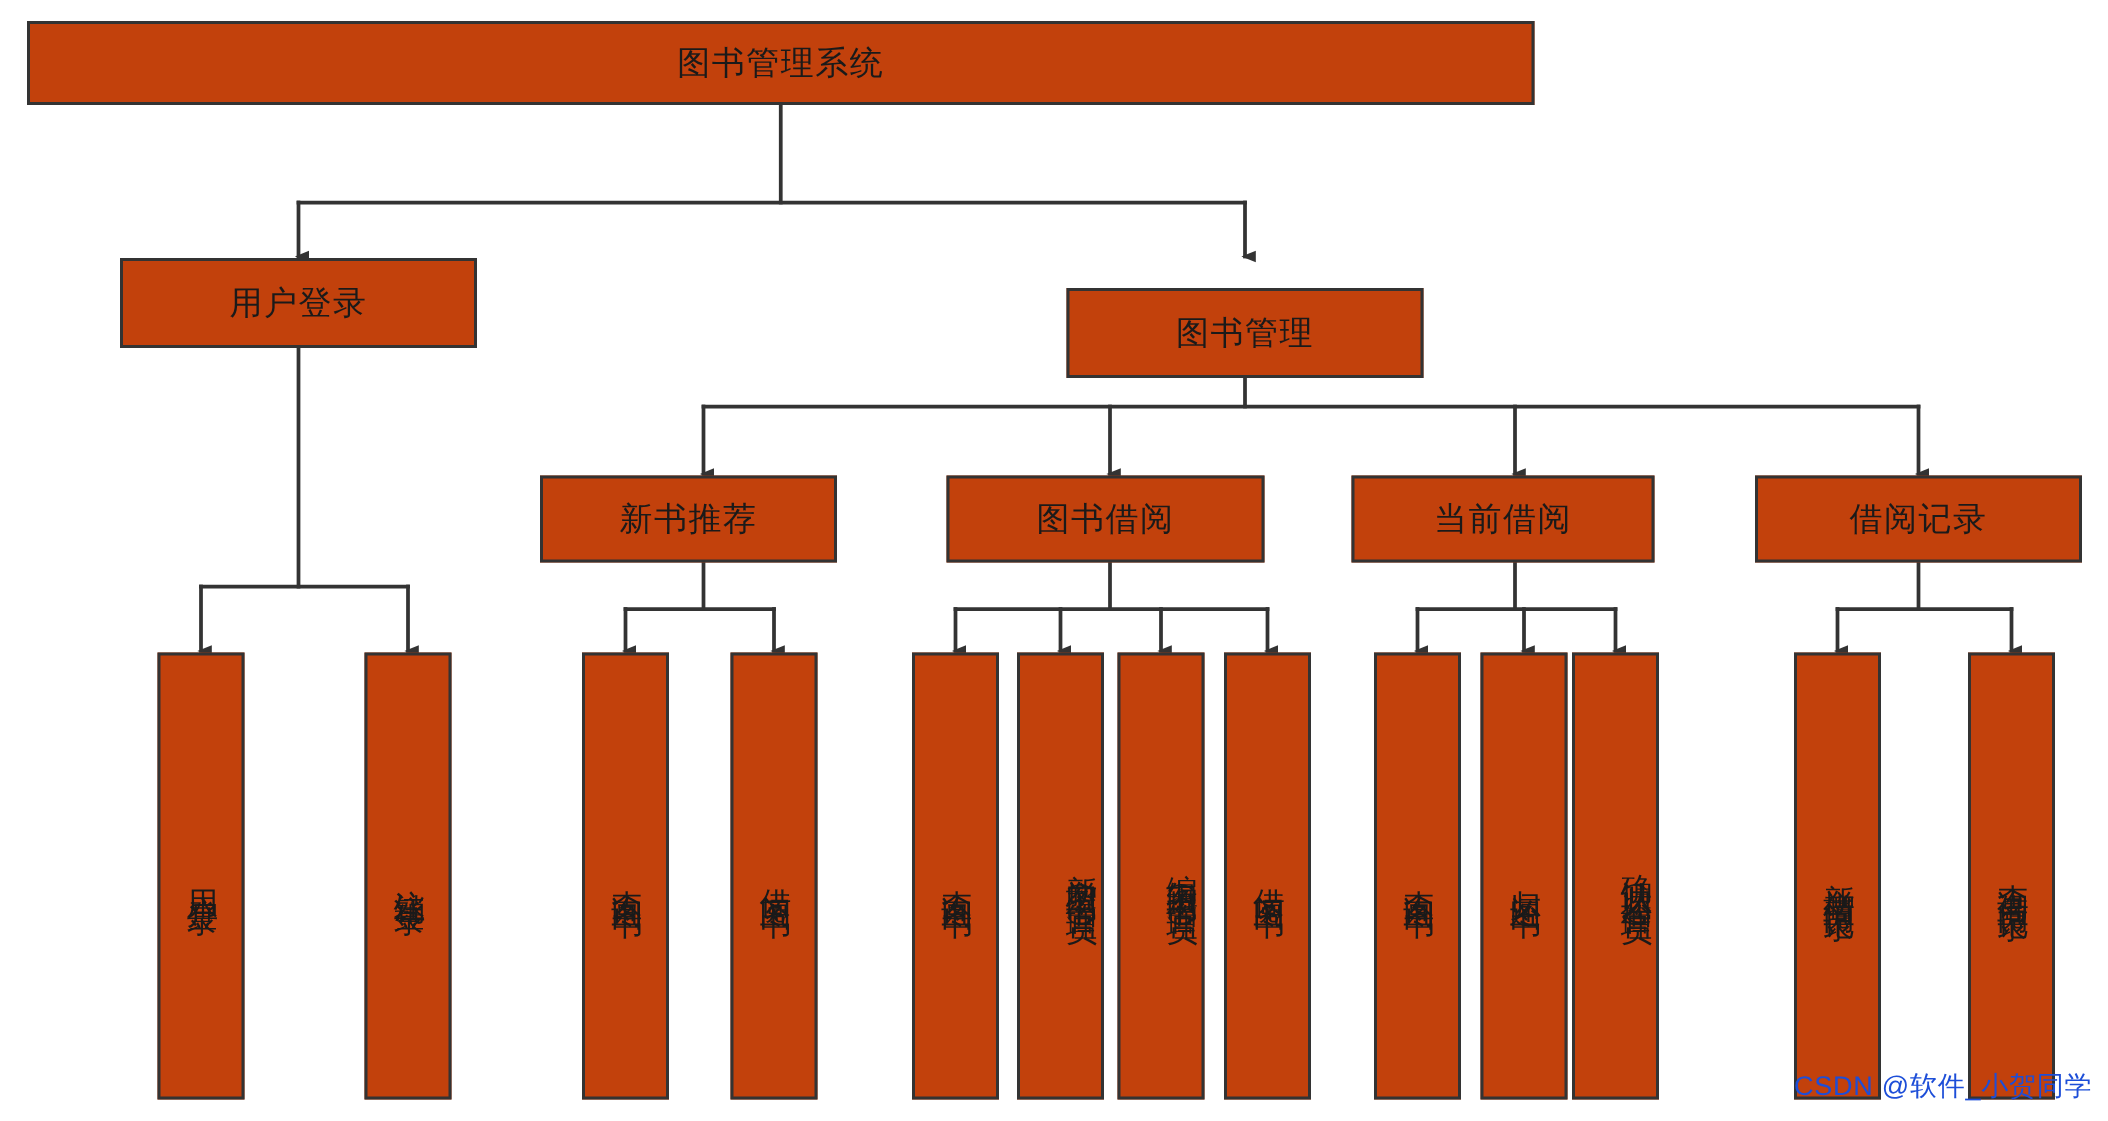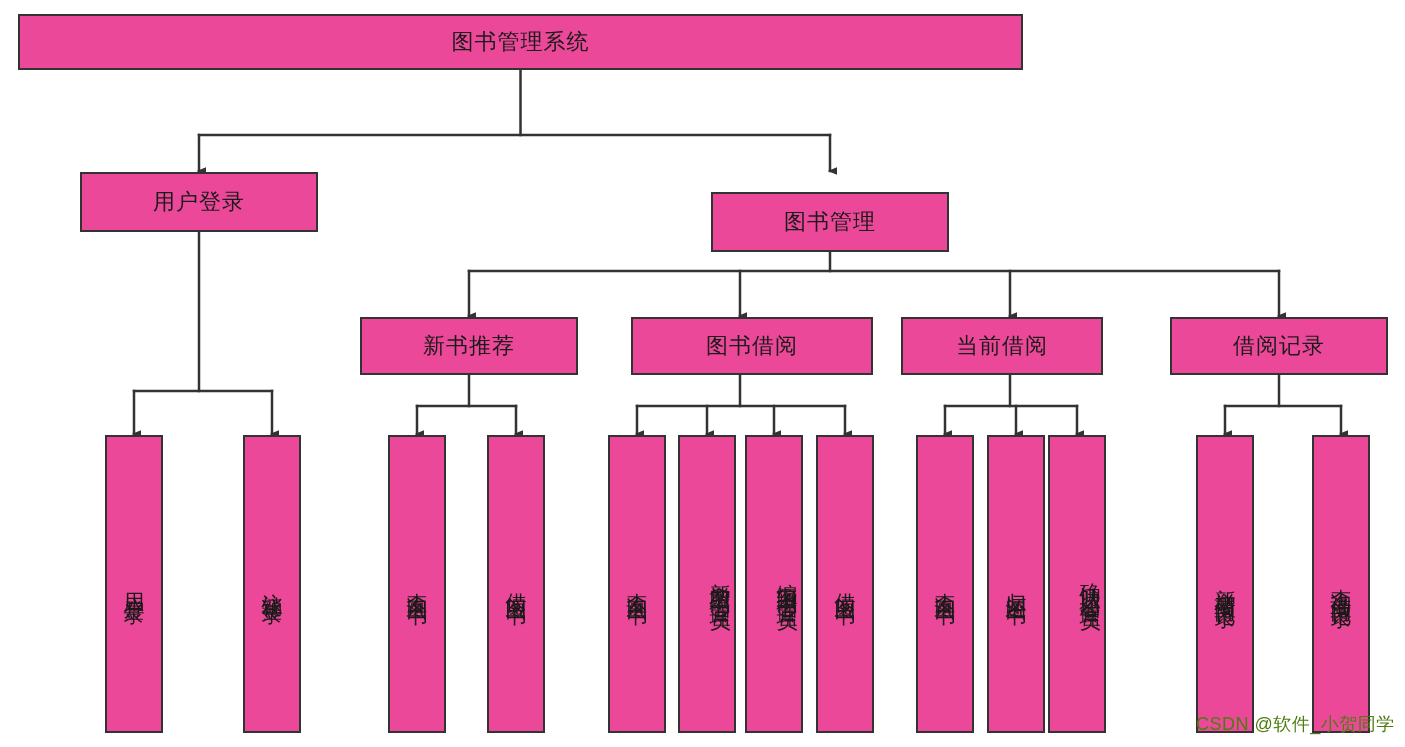--- a/index.html
+++ b/index.html
@@ -22,21 +22,21 @@
     left: 0;
     top: 0;
     width: 1405px;
     height: 747px;
     pointer-events: none;
   }
   .node {
     position: absolute;
     box-sizing: border-box;
     border: 2.5px solid #333333;
-    background: #ec4899;
+    background: #c2410c;
     display: flex;
     align-items: center;
     justify-content: center;
     color: #1a1a1a;
   }
   .node.horizontal {
     font-size: 22px;
     line-height: 1.1;
     letter-spacing: 1px;
   }
@@ -54,21 +54,21 @@
   .node.vertical.align-top {
     align-items: flex-start;
   }
   .node-label {
     display: block;
     white-space: pre;
   }
   .watermark {
     position: absolute;
     font-size: 18px;
-    color: #4d7c0f;
+    color: #1d4ed8;
     letter-spacing: 0.5px;
     white-space: nowrap;
     user-select: none;
   }
 </style>
 </head>
 <body>
 
 <div id="canvas">
   <svg id="edges" viewBox="0 0 1405 747">
@@ -117,24 +117,24 @@
   <div id="nodes">
       <div class="node horizontal" style="left: 18px; top: 14px; width: 1005px; height: 56px;">
         <span class="node-label">图书管理系统</span>
       </div>
       <div class="node horizontal" style="left: 80px; top: 172px; width: 238px; height: 60px;">
         <span class="node-label">用户登录</span>
       </div>
       <div class="node horizontal" style="left: 711px; top: 172px; width: 238px; height: 60px; margin-top: 20px;">
         <span class="node-label">图书管理</span>
       </div>
-      <div class="node horizontal" style="left: 360px; top: 317px; width: 218px; height: 58px; align-items: center;">
+      <div class="node horizontal" style="left: 360px; top: 317px; width: 198px; height: 58px; align-items: center;">
         <span class="node-label">新书推荐</span>
       </div>
-      <div class="node horizontal" style="left: 631px; top: 317px; width: 242px; height: 58px;">
+      <div class="node horizontal" style="left: 631px; top: 317px; width: 212px; height: 58px;">
         <span class="node-label">图书借阅</span>
       </div>
       <div class="node horizontal" style="left: 901px; top: 317px; width: 202px; height: 58px;">
         <span class="node-label">当前借阅</span>
       </div>
       <div class="node horizontal" style="left: 1170px; top: 317px; width: 218px; height: 58px;">
         <span class="node-label">借阅记录</span>
       </div>
       <div class="node vertical align-middle" style="left: 105px; top: 435px; width: 58px; height: 298px;">
         <span class="node-label">用户登录</span>

